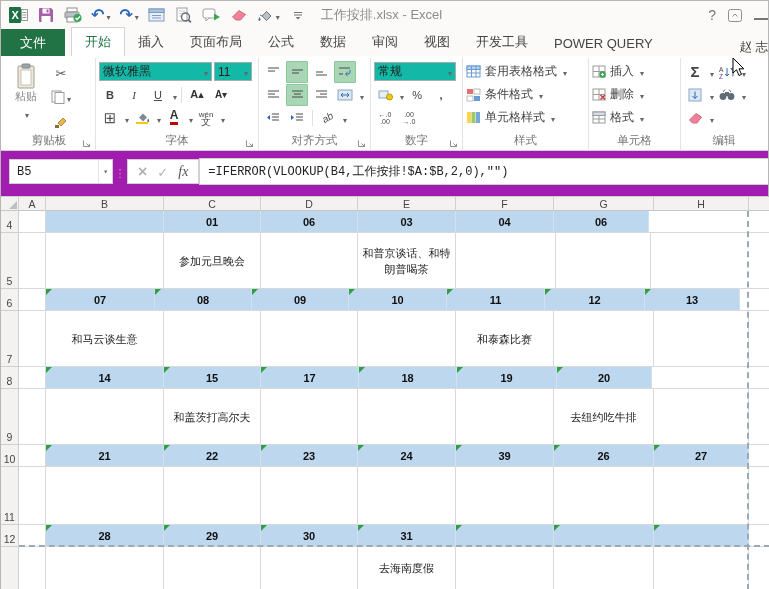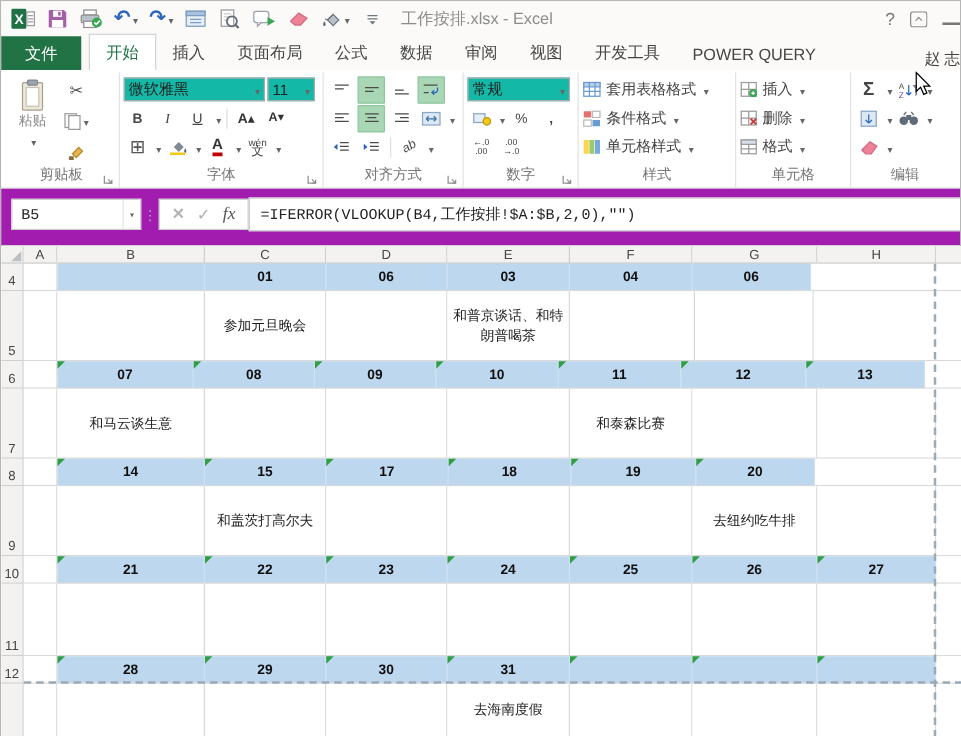--- a/index.html
+++ b/index.html
@@ -706,21 +706,21 @@
         </div>
         <div class="scell strip" style="width: 97px;">
           <span>23</span>
           <div class="tri"></div>
         </div>
         <div class="scell strip" style="width: 98px;">
           <span>24</span>
           <div class="tri"></div>
         </div>
         <div class="scell strip" style="width: 98px;">
-          <span>25</span>
+          <span>39</span>
           <div class="tri"></div>
         </div>
         <div class="scell strip" style="width: 100px;">
           <span>26</span>
           <div class="tri"></div>
         </div>
         <div class="scell strip" style="width: 95px;">
           <span>27</span>
           <div class="tri"></div>
         </div>

